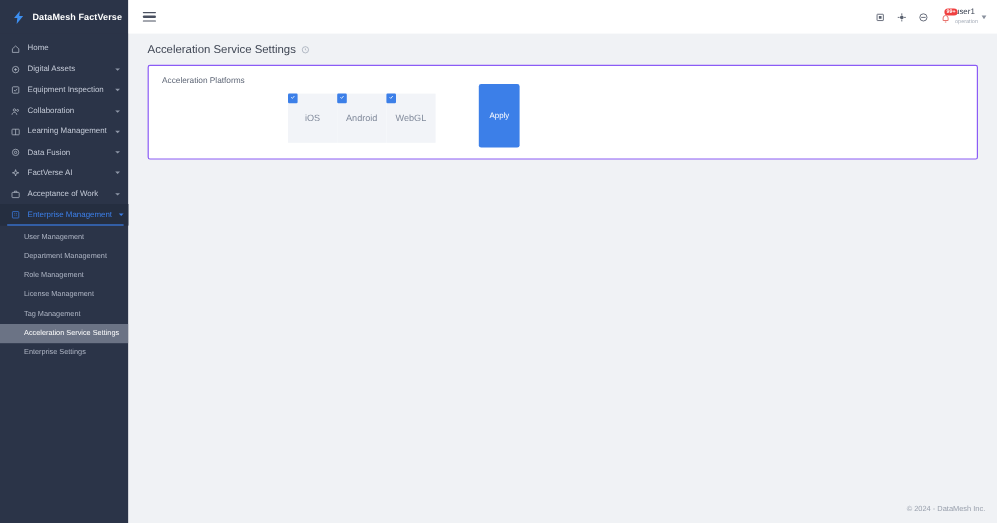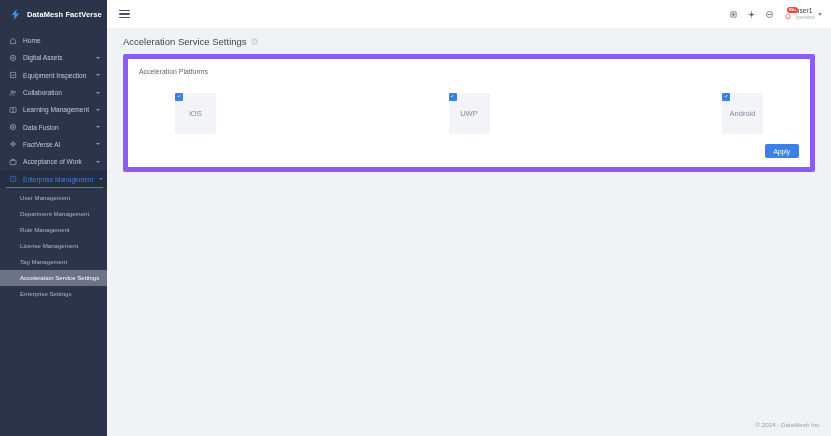--- a/index.html
+++ b/index.html
@@ -83,23 +83,23 @@
   
   .content { flex: 1; padding: 0 16px; display: flex; flex-direction: column; min-height:0; }
   .page-head {
     display: flex; align-items: center; gap: 4px;
     height: 26px; padding-left: 0;
   }
   .page-title { font-size: 9.5px; color: #3e4553; }
   .help-icon { width: 7px; height: 7px; display: block; cursor: pointer; }
 
   .card {
-    background: #ffffff; border: 5px solid #8b5cf6; border-radius: 2px;
+    background: #ffffff; border: 1px solid #8b5cf6; border-radius: 2px;
     padding: 9px 11px 9px 11px;
-    display: flex; flex-direction: column;
+    display: flex; flex-direction: row;
   }
   .card-title { font-size: 6.9px; color: #5d6575; margin-bottom: 4px; }
   .platform-row {
     display: flex; align-items: flex-start; justify-content: space-between;
     padding: 14px 36px 4px 36px;
   }
   .tile {
     width: 41px; height: 41px; background: #f2f4f8;
     position: relative; cursor: pointer;
     display: flex; align-items: center; justify-content: center;
@@ -303,39 +303,39 @@
 
           <div class="tile">
             <span class="cb on">
               <svg class="tick" viewBox="0 0 12 12" fill="none" stroke="#ffffff" stroke-width="2">
                   <path d="M2 6 l3 3 l5 -6"></path>
                 </svg>
             </span>
             <span class="tname">iOS</span>
           </div>
 
-          <div class="tile">
-            <span class="cb on">
-              <svg class="tick" viewBox="0 0 12 12" fill="none" stroke="#ffffff" stroke-width="2">
-                  <path d="M2 6 l3 3 l5 -6"></path>
-                </svg>
-            </span>
-            <span class="tname">UWP</span>
-          </div>
 
           <div class="tile">
             <span class="cb on">
               <svg class="tick" viewBox="0 0 12 12" fill="none" stroke="#ffffff" stroke-width="2">
                   <path d="M2 6 l3 3 l5 -6"></path>
                 </svg>
             </span>
             <span class="tname">Android</span>
           </div>
 
 
+          <div class="tile">
+            <span class="cb on">
+              <svg class="tick" viewBox="0 0 12 12" fill="none" stroke="#ffffff" stroke-width="2">
+                  <path d="M2 6 l3 3 l5 -6"></path>
+                </svg>
+            </span>
+            <span class="tname">WebGL</span>
+          </div>
 
 
         </div>
 
         <div class="card-actions">
           <button class="apply-btn">Apply</button>
         </div>
       </section>
 
       <div class="spacer"></div>

